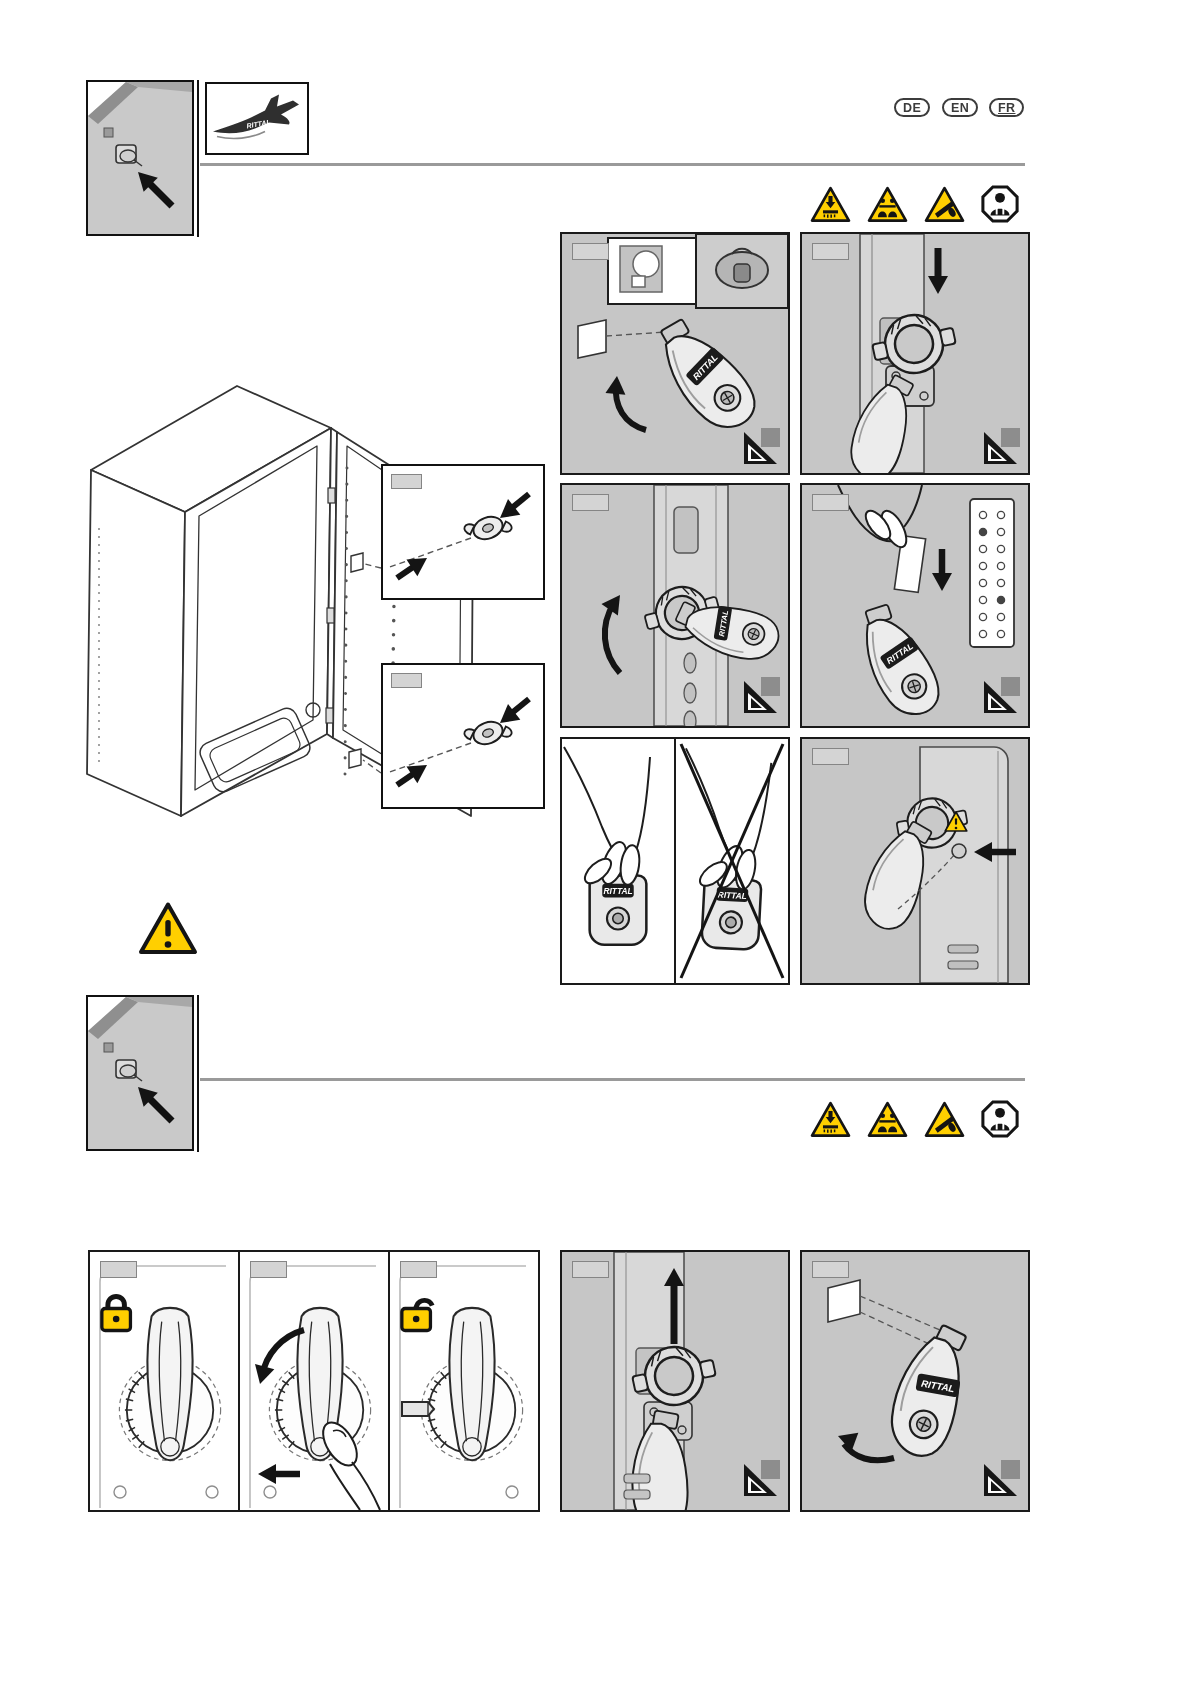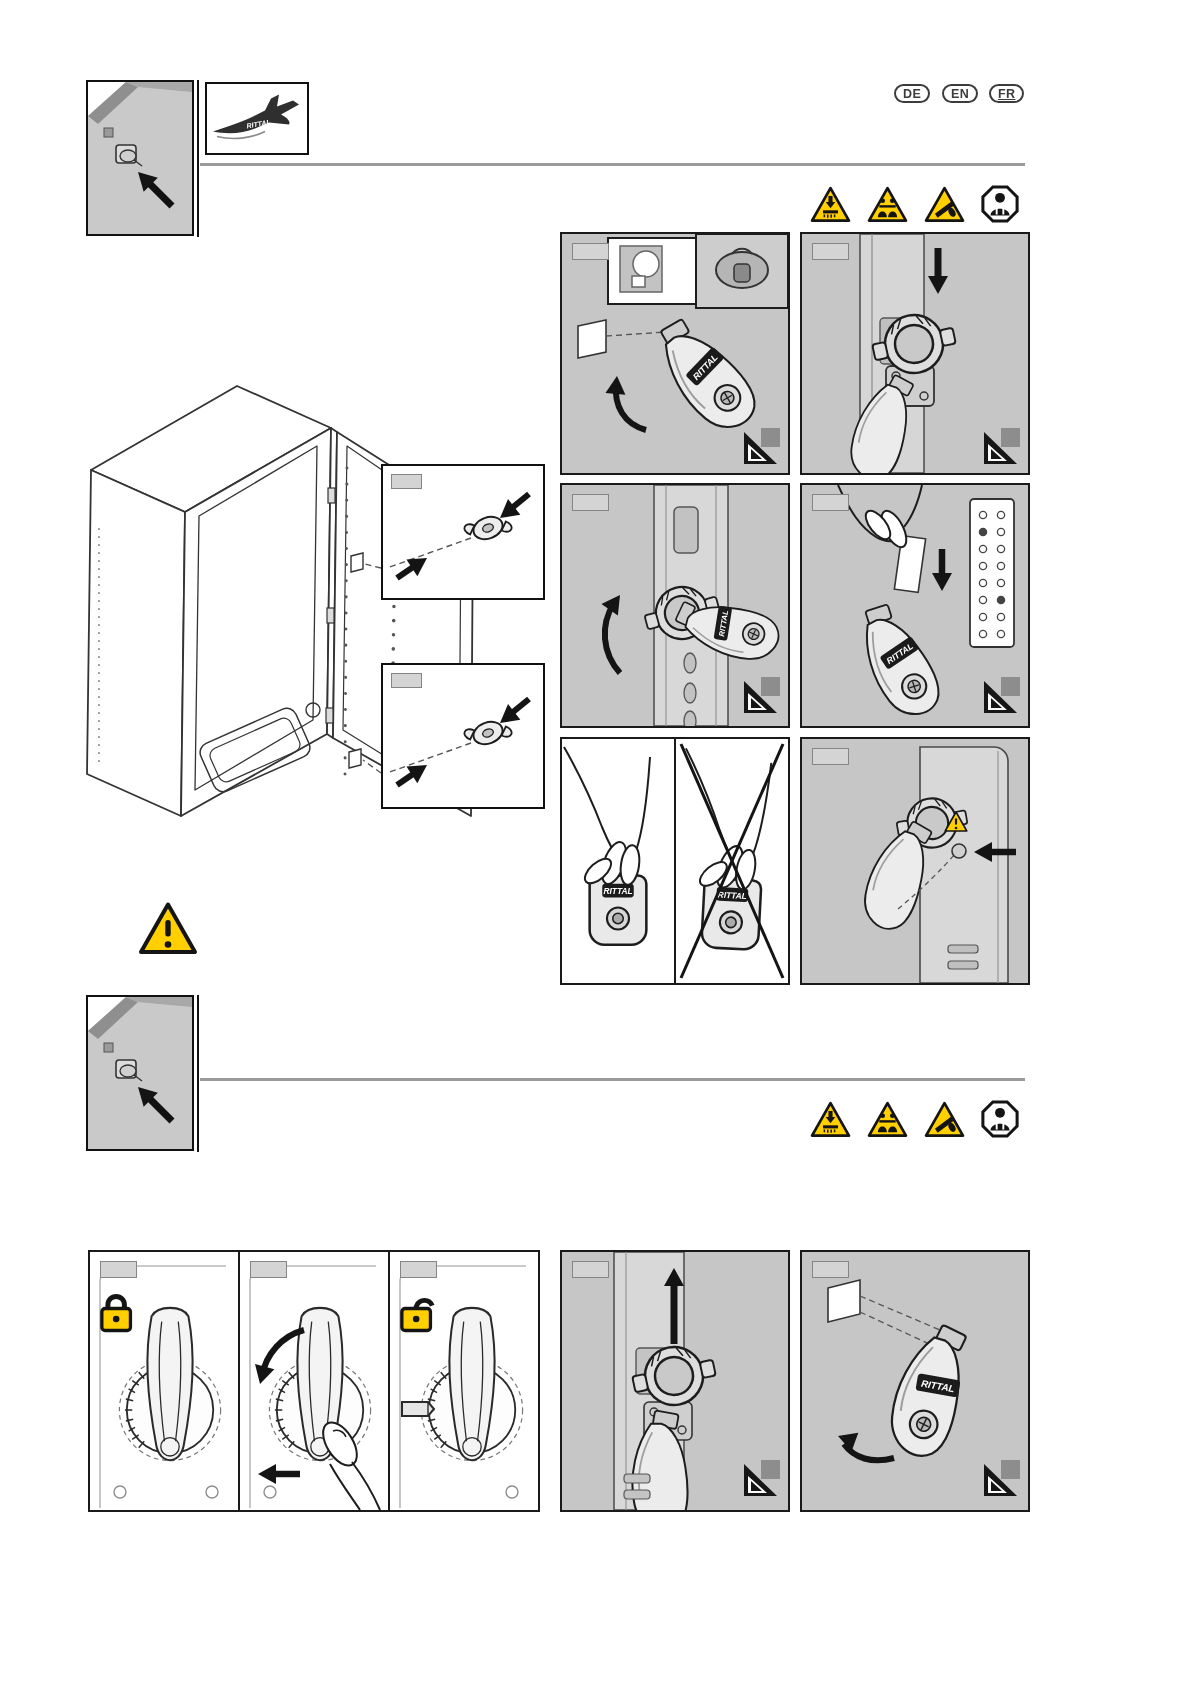--- a/index.html
+++ b/index.html
@@ -4,21 +4,21 @@
 <style>
   * { margin:0; padding:0; box-sizing:border-box; }
   html,body { background:#ffffff; font-family:"Liberation Sans", sans-serif; }
   .page { position:relative; width:1191px; height:1684px; background:#fff; overflow:hidden; }
   .abs { position:absolute; }
   .panel { position:absolute; background:#c6c6c6; border:2px solid #1a1a1a; }
   .panel.white { background:#fff; }
   .panel svg { position:absolute; left:0; top:0; }
   .steplabel { position:absolute; left:10px; top:9px; width:37px; height:17px; background:#d4d4d4; border:1px solid #858585; z-index:3; }
   .steplabel.sm { width:31px; height:15px; left:8px; top:8px; }
-  .lang { position:absolute; height:19px; border:2px solid #3c3c3c; border-radius:11px; display:flex; align-items:center; justify-content:center; font-size:12.5px; font-weight:bold; color:#3c3c3c; padding:0 7px; letter-spacing:.4px; }
+  .lang { position:absolute; height:19px; border:2px solid #3c3c3c; border-radius:11px; display:flex; align-items:center; justify-content:center; font-size:12.5px; font-weight:bold; color:#3c3c3c; padding:0 7px; letter-spacing:.4px;margin-top:14px; }
   .rule { position:absolute; background:#9a9a9a; height:2.5px; }
   .thumb { position:absolute; border:2px solid #111; background:#fff; overflow:hidden; }
   .vline { position:absolute; width:2px; background:#111; }
   .dbox { position:absolute; background:#fff; border:2px solid #111; z-index:4; }
   .jetbox { position:absolute; border:2px solid #111; background:#fff; }
   .warnrow { position:absolute; display:flex; align-items:center; gap:16px; }
   svg { display:block; }
 </style>
 </head>
 <body>

